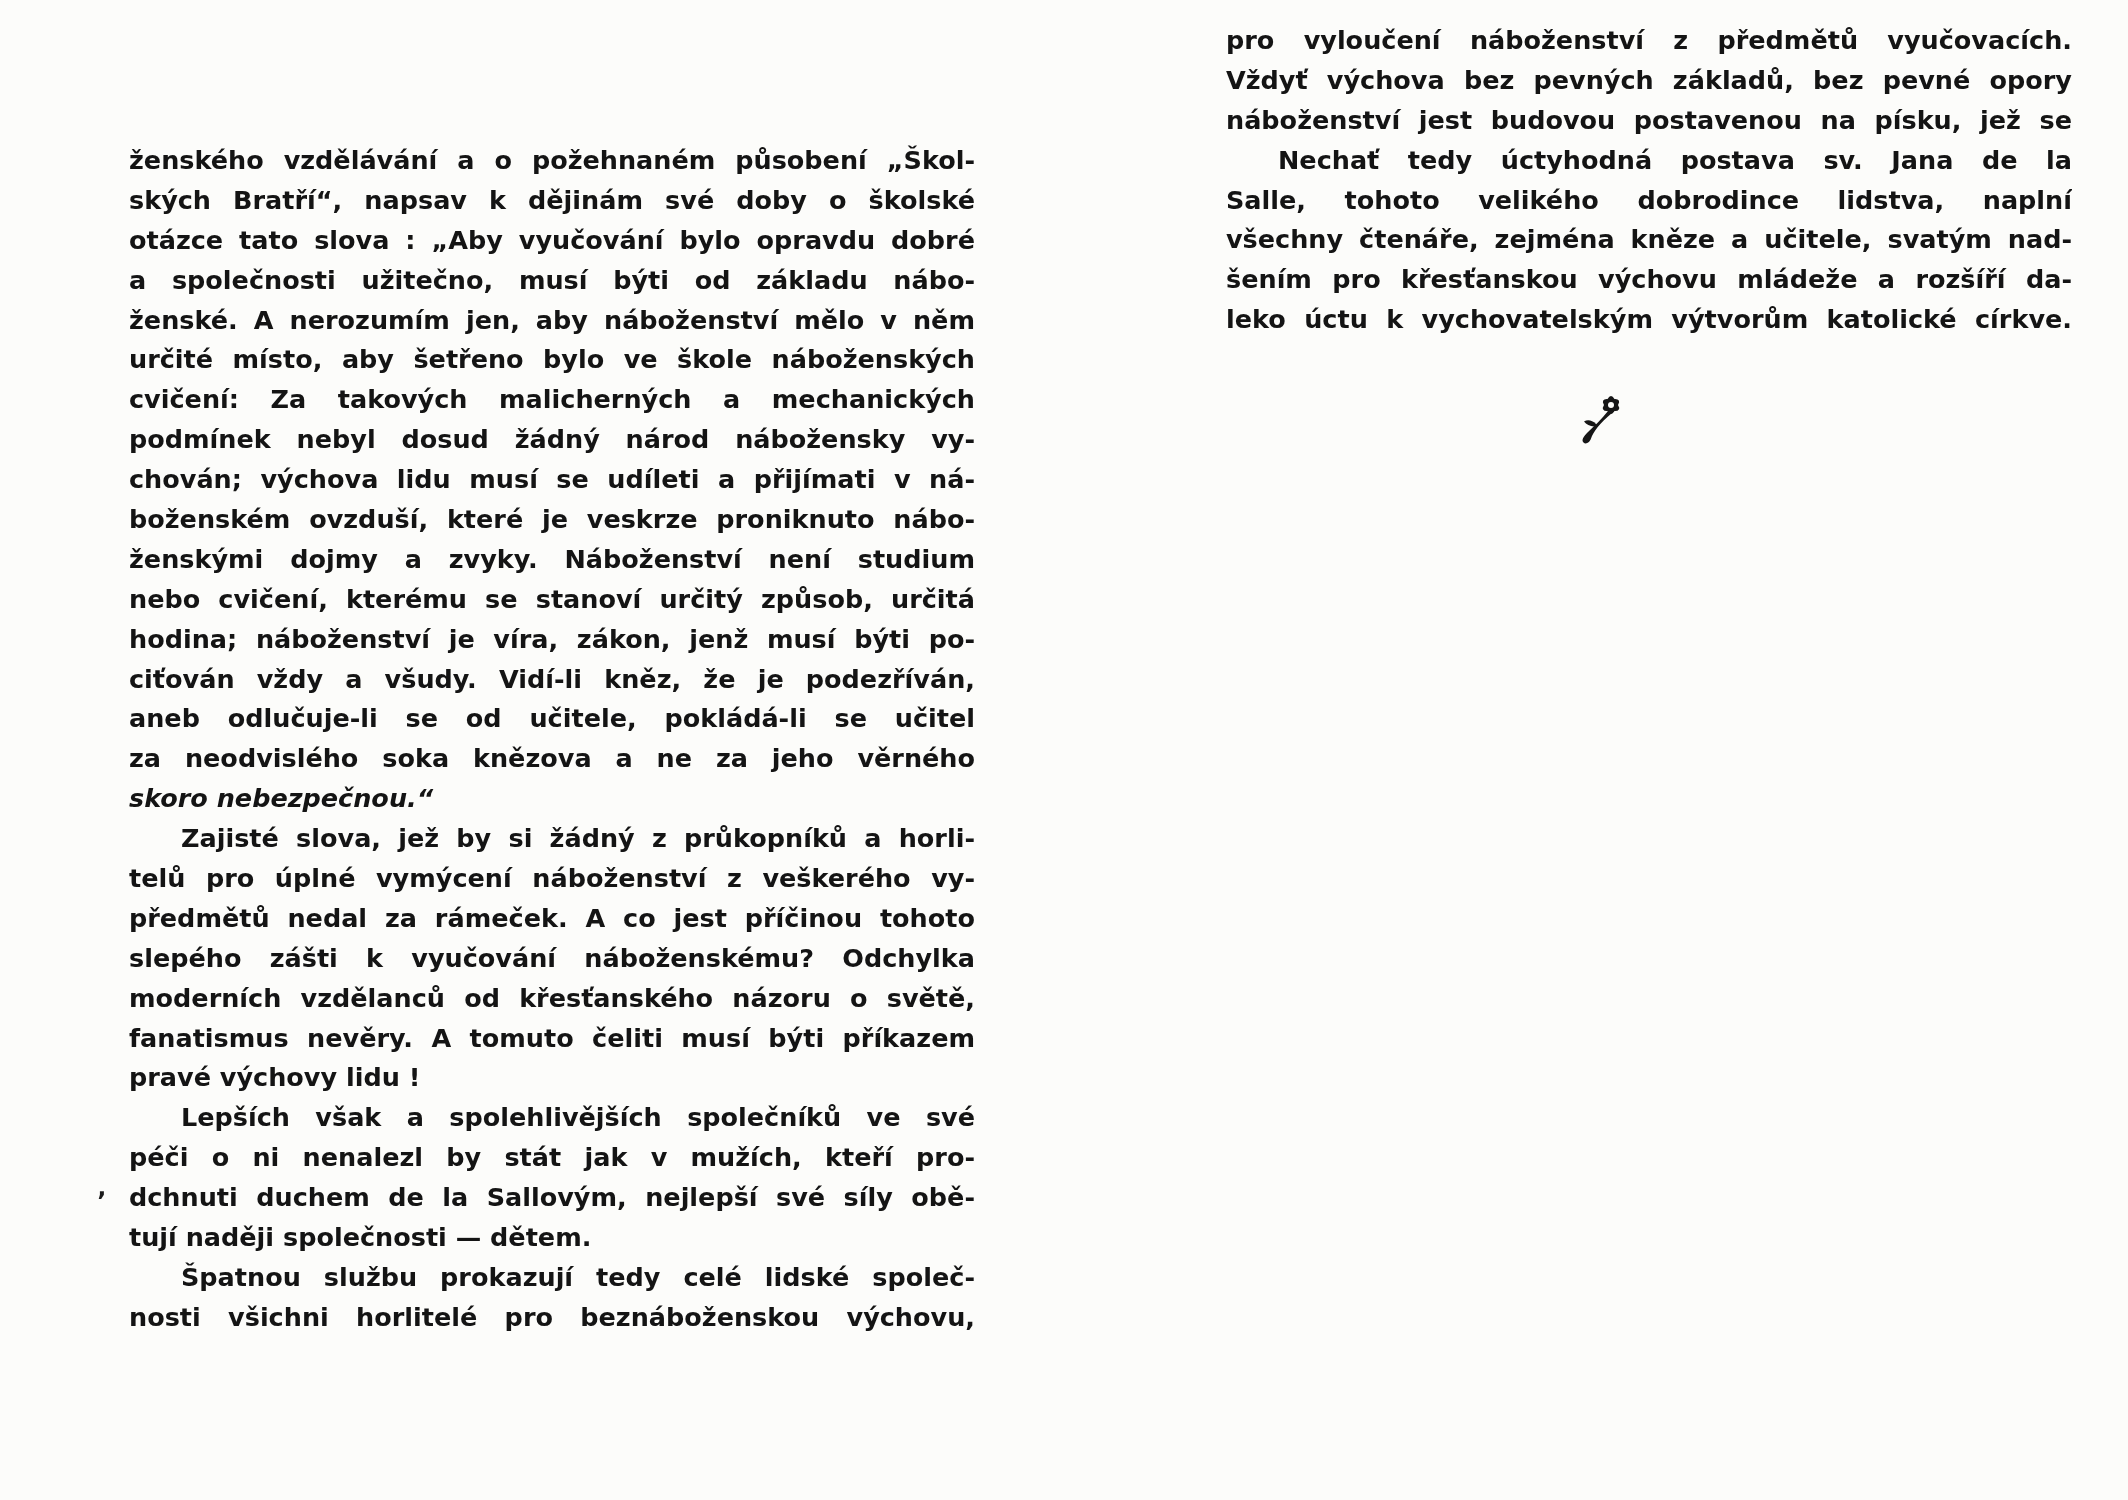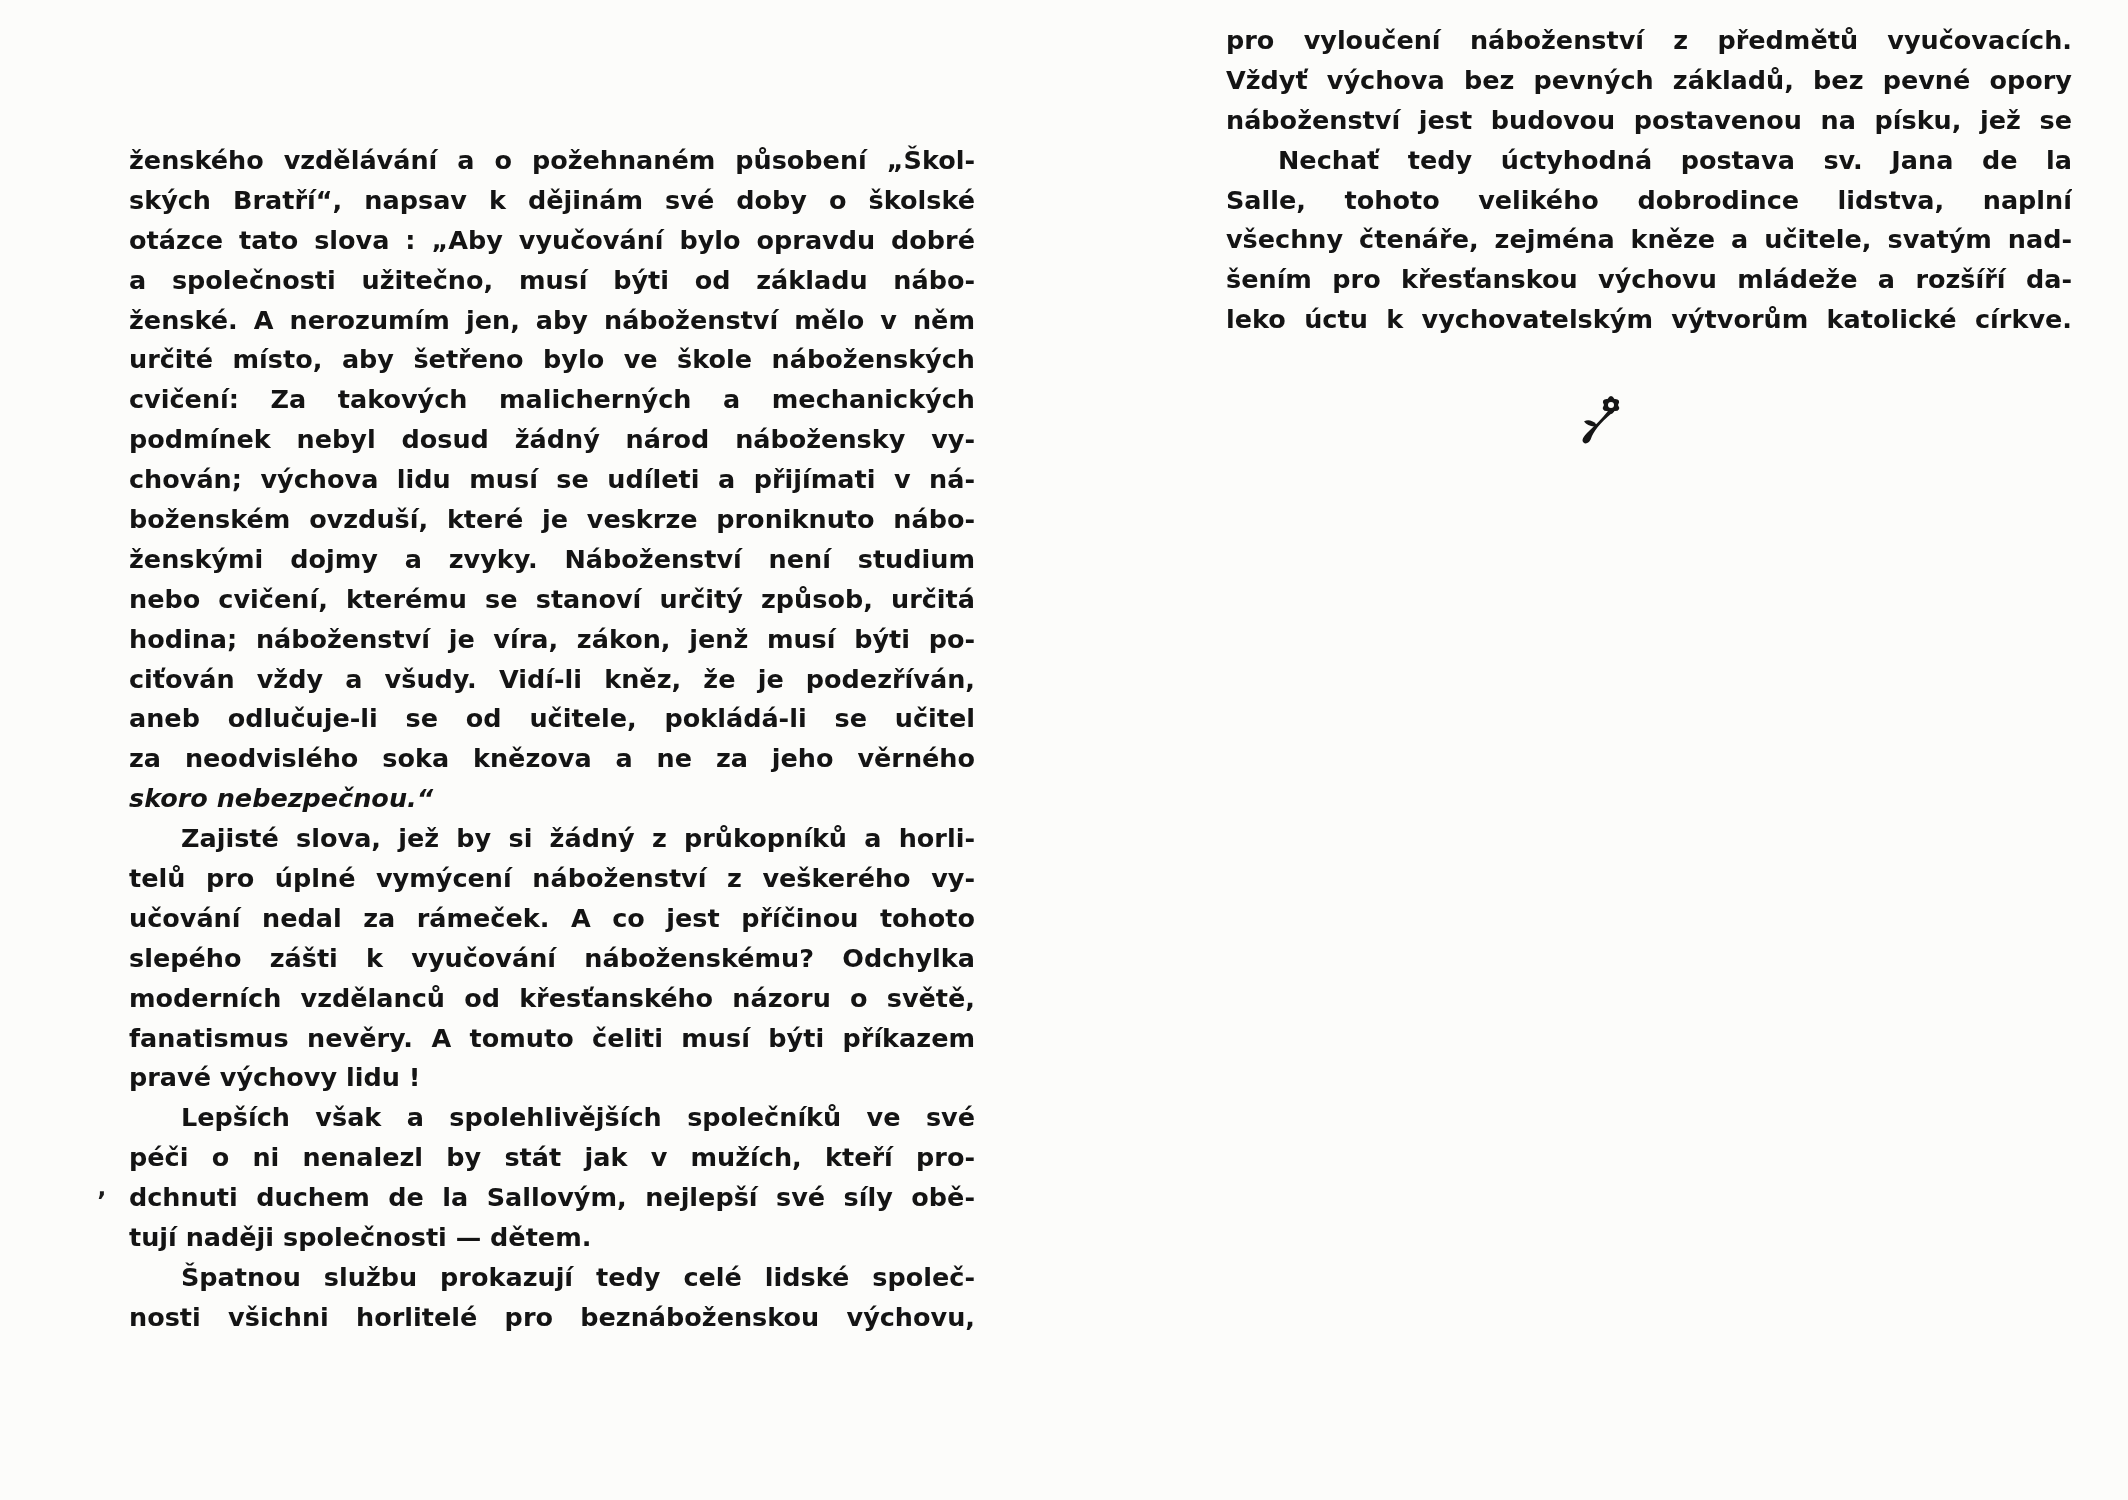--- a/index.html
+++ b/index.html
@@ -61,21 +61,21 @@
       <div class="text-line just"><span>boženském ovzduší, které je veskrze proniknuto nábo-</span></div>
       <div class="text-line just"><span>ženskými dojmy a zvyky. Náboženství není studium</span></div>
       <div class="text-line just"><span>nebo cvičení, kterému se stanoví určitý způsob, určitá</span></div>
       <div class="text-line just"><span>hodina; náboženství je víra, zákon, jenž musí býti po-</span></div>
       <div class="text-line just"><span>ciťován vždy a všudy. Vidí-li kněz, že je podezříván,</span></div>
       <div class="text-line just"><span>aneb odlučuje-li se od učitele, pokládá-li se učitel</span></div>
       <div class="text-line just"><span>za neodvislého soka knězova a ne za jeho věrného</span></div>
       <div class="text-line"><span class="em">skoro nebezpečnou.“</span></div>
       <div class="text-line just ind"><span>Zajisté slova, jež by si žádný z průkopníků a horli-</span></div>
       <div class="text-line just"><span>telů pro úplné vymýcení náboženství z veškerého vy-</span></div>
-      <div class="text-line just"><span>učování nedal za rámeček. A co jest příčinou tohoto</span></div>
+      <div class="text-line just"><span>předmětů nedal za rámeček. A co jest příčinou tohoto</span></div>
       <div class="text-line just"><span>slepého zášti k vyučování náboženskému? Odchylka</span></div>
       <div class="text-line just"><span>moderních vzdělanců od křesťanského názoru o světě,</span></div>
       <div class="text-line just"><span>fanatismus nevěry. A tomuto čeliti musí býti příkazem</span></div>
       <div class="text-line"><span>pravé výchovy lidu !</span></div>
       <div class="text-line just ind"><span>Lepších však a spolehlivějších společníků ve své</span></div>
       <div class="text-line just"><span>péči o ni nenalezl by stát jak v mužích, kteří pro-</span></div>
       <div class="text-line just"><span>dchnuti duchem de la Sallovým, nejlepší své síly obě-</span></div>
       <div class="text-line"><span>tují naději společnosti — dětem.</span></div>
       <div class="text-line just ind"><span>Špatnou službu prokazují tedy celé lidské společ-</span></div>
       <div class="text-line just"><span>nosti všichni horlitelé pro beznáboženskou výchovu,</span></div>

